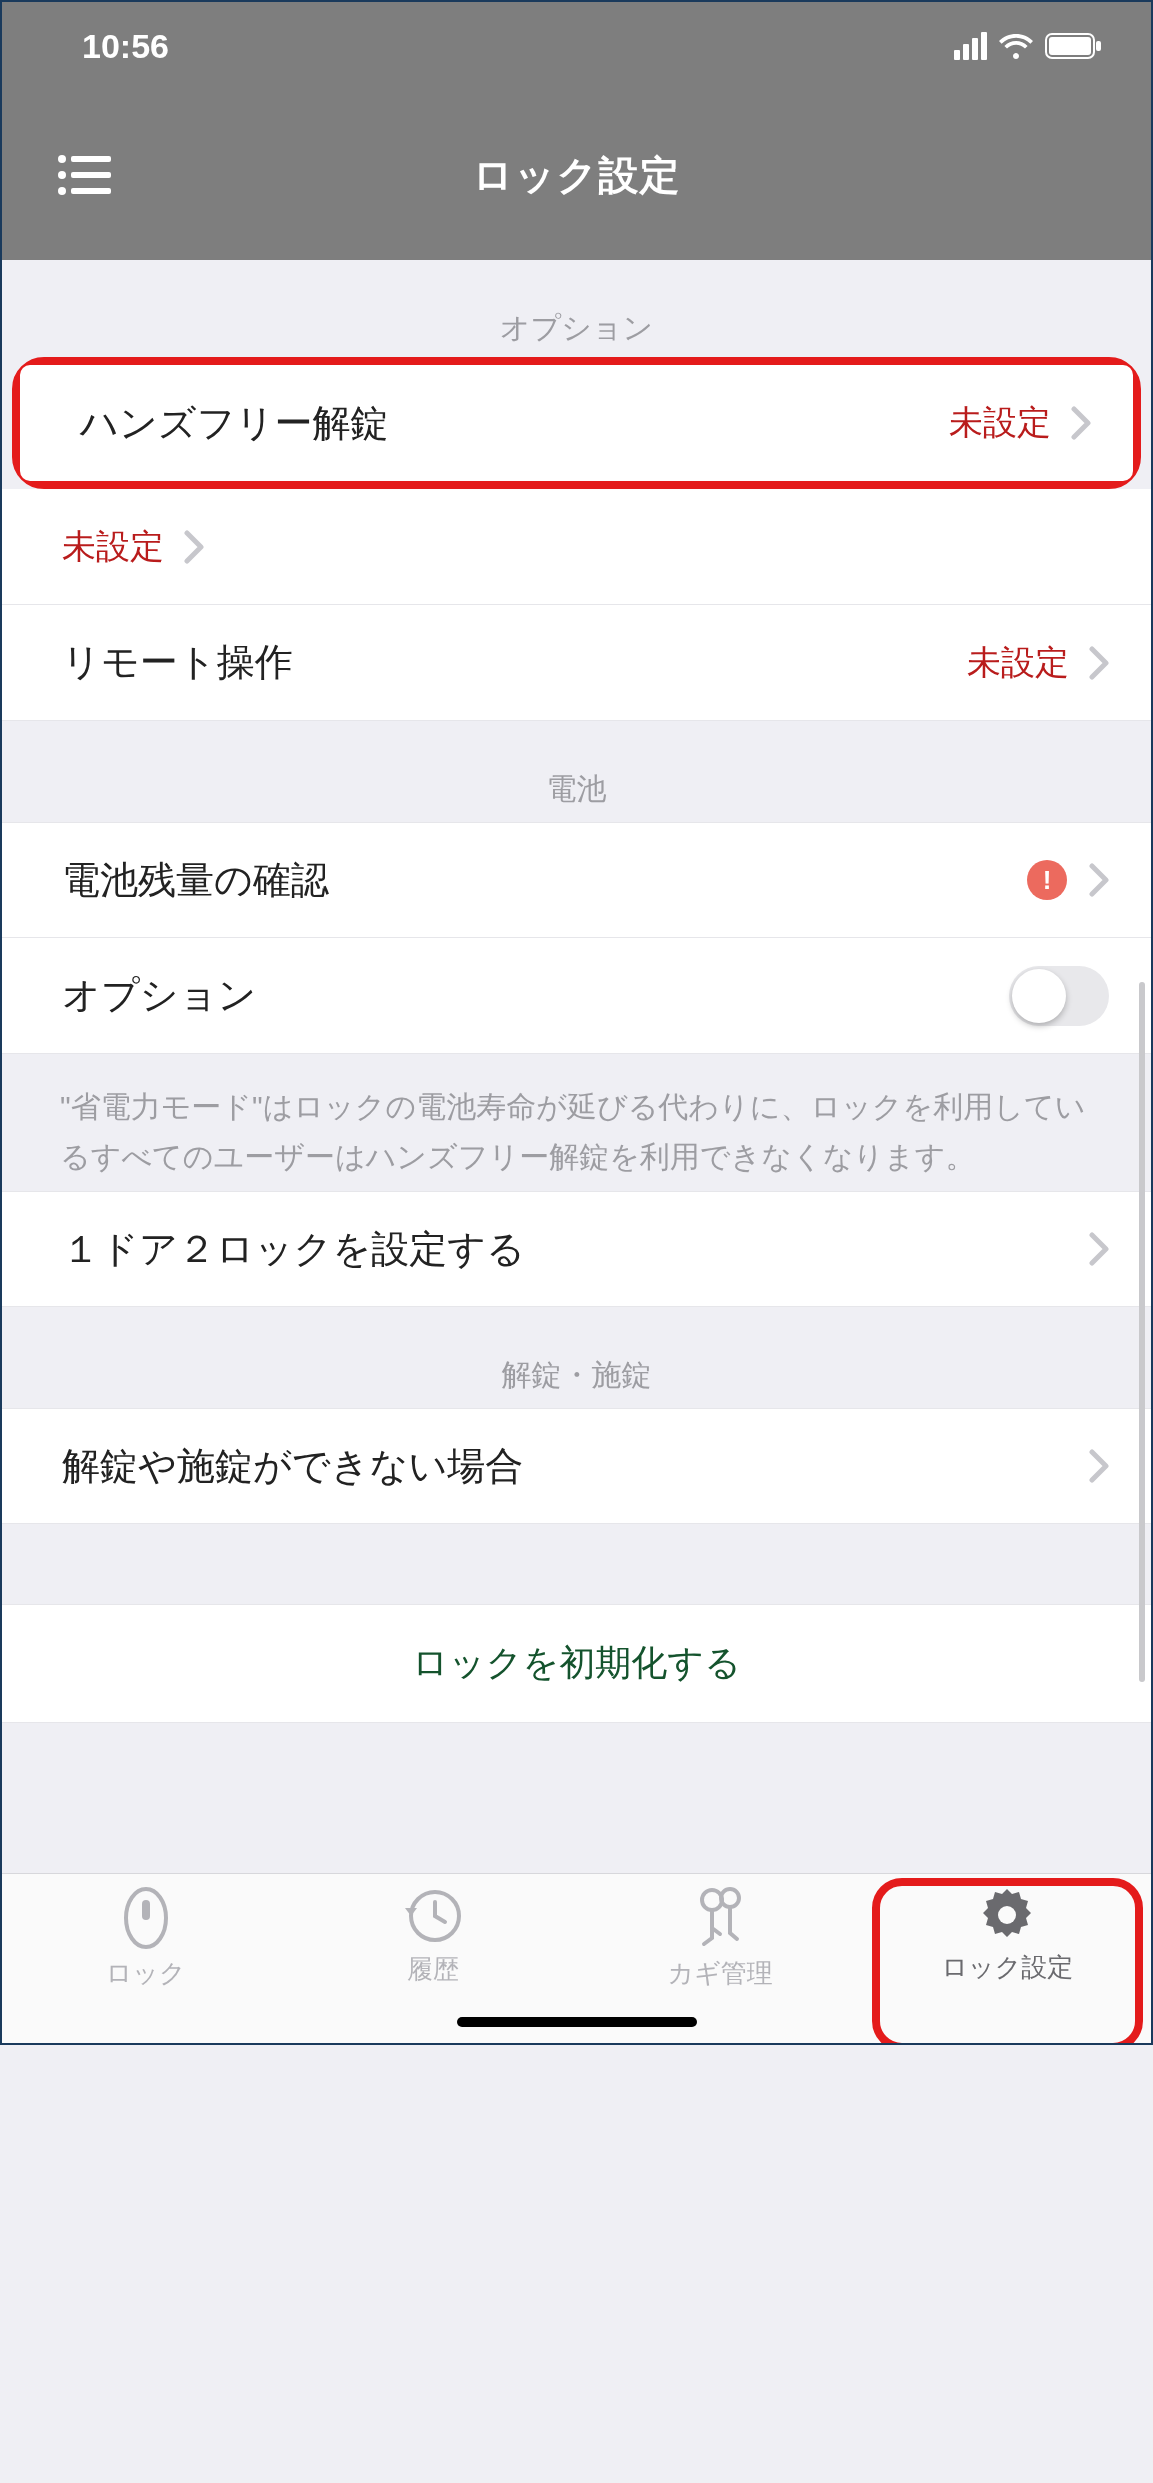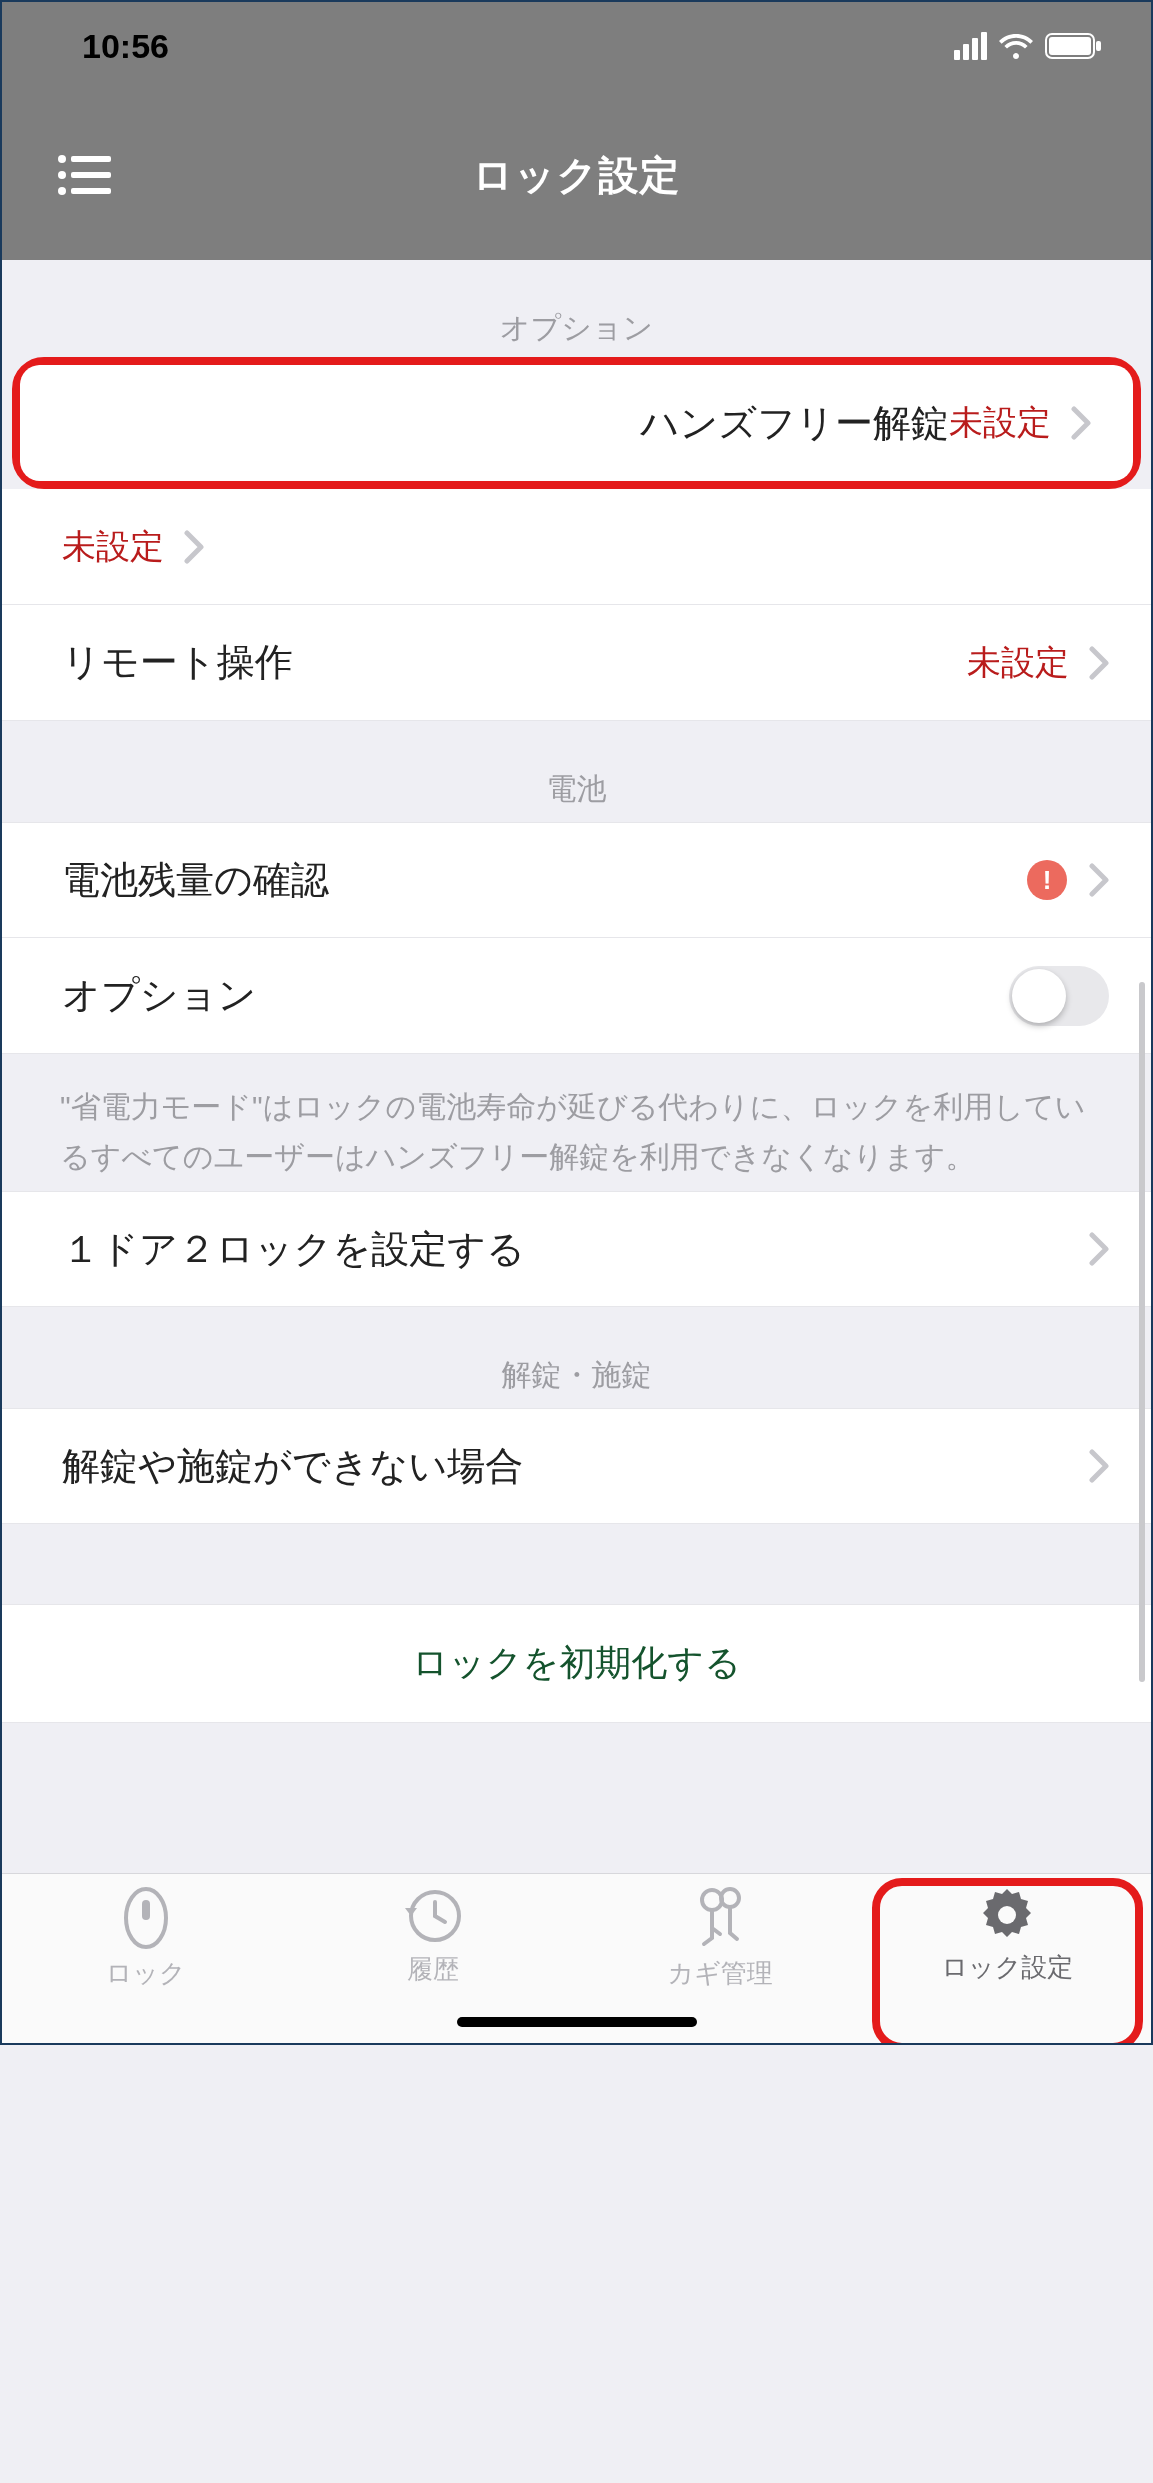--- a/index.html
+++ b/index.html
@@ -8,21 +8,21 @@
     font-family: -apple-system, "Hiragino Sans", "Hiragino Kaku Gothic ProN", sans-serif;
     background: #efeff4;
     width: 1153px;
     margin: 0 auto;
     border: 2px solid #1a3a5c;
     position: relative;
   }
   
   .status-bar {
     background: #7e7e7e;
-    color: #000000;
+    color: #ffffff;
     height: 88px;
     display: flex;
     align-items: center;
     justify-content: space-between;
     padding: 0 48px 0 80px;
     font-size: 34px;
     font-weight: 600;
   }
   .status-right { display: flex; align-items: center; gap: 12px; }
   .signal { display: flex; align-items: flex-end; gap: 3px; }
@@ -125,22 +125,21 @@
   .spacer-bottom { height: 150px; }
   
   .highlight-wrap {
     border: 8px solid #e41b1b;
     border-radius: 32px;
     margin: -4px 10px 0;
   }
   .highlight-wrap .row {
     border-top: none !important;
     border-bottom: none;
-    border-radius: 20px;
-    text-align: right;
+    border-radius: 10px;
   }
   
   .tabbar {
     background: #fafafa;
     border-top: 1px solid #d7d7db;
     height: 170px;
     display: flex;
     padding-top: 12px;
   }
   .tab {

